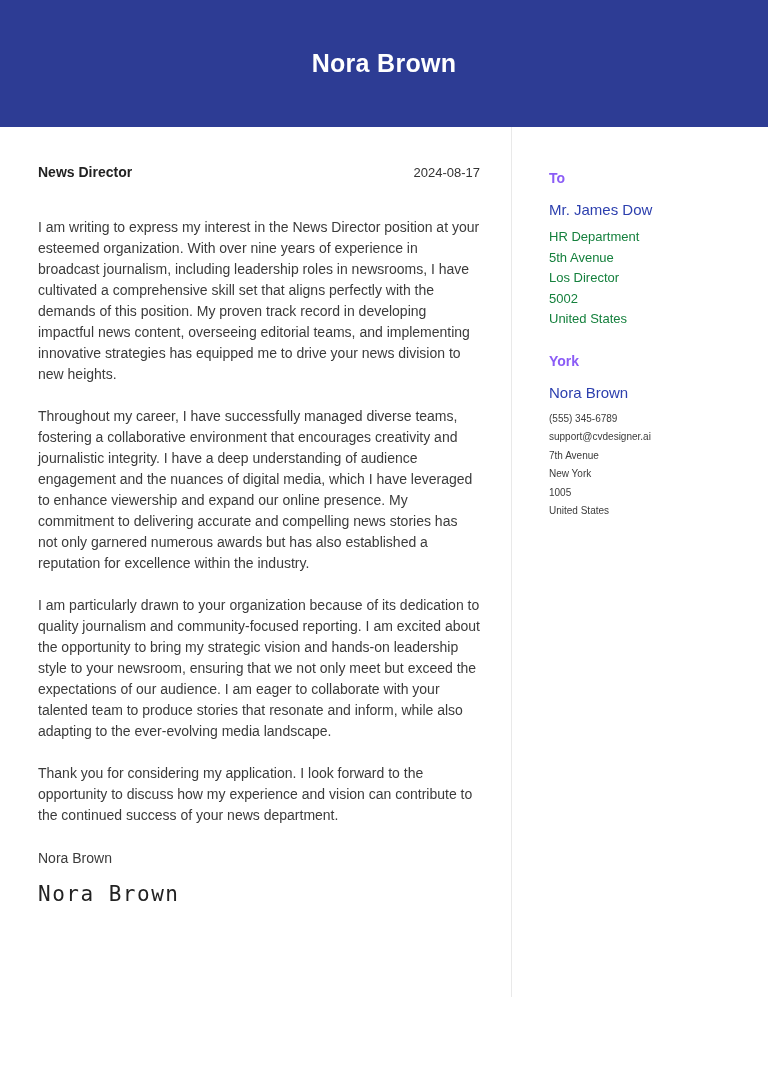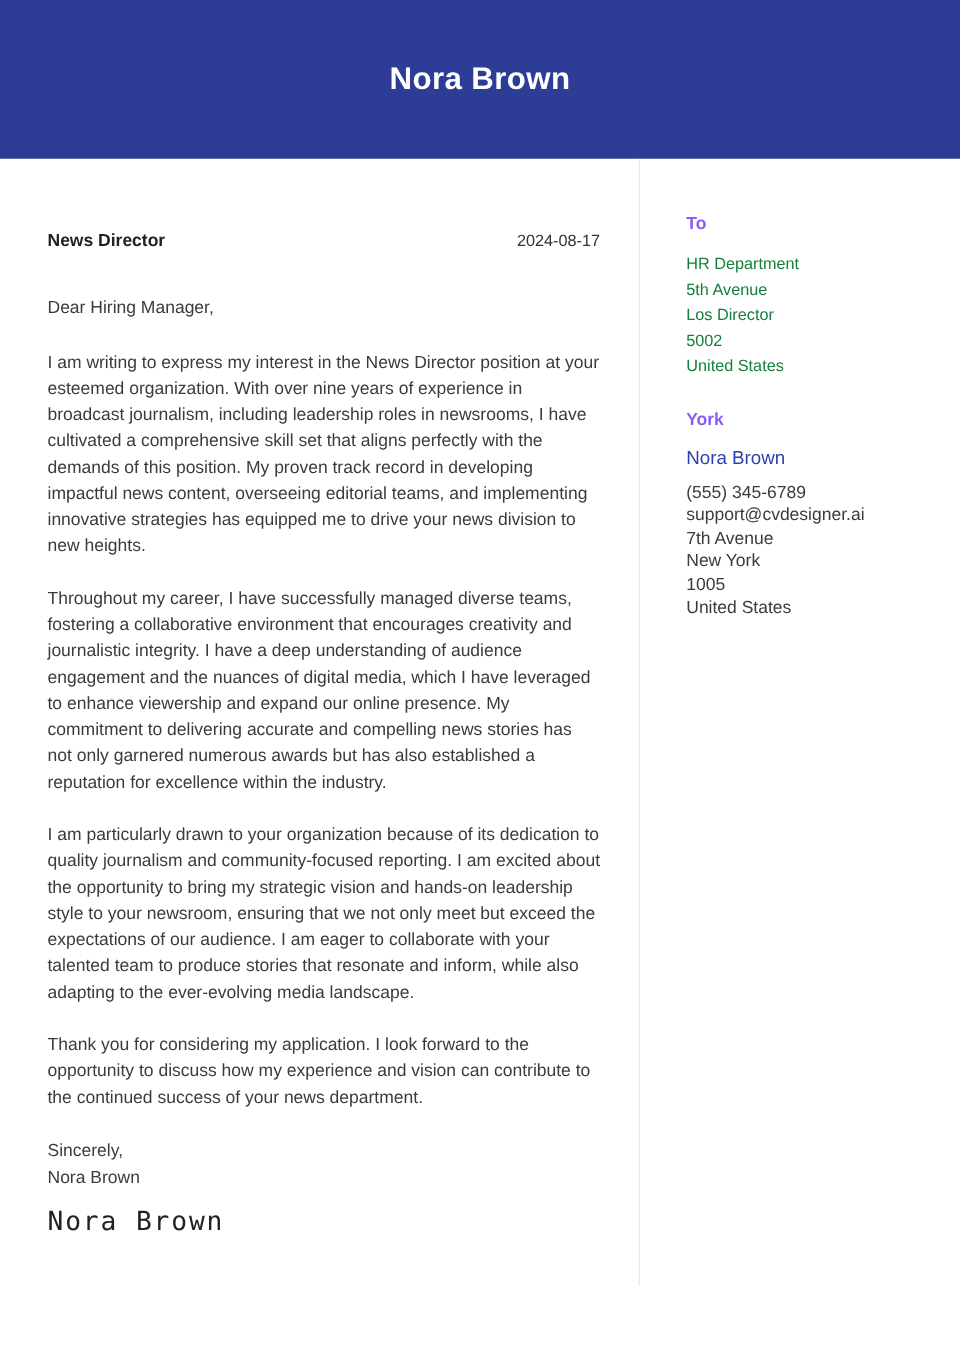--- a/index.html
+++ b/index.html
@@ -25,21 +25,21 @@
     font-size: 25px;
     font-weight: bold;
     letter-spacing: 0.3px;
   }
   .content {
     display: flex;
     align-items: stretch;
   }
   .left-col {
     width: 512px;
-    padding: 57px 31px 40px 38px;
+    padding: 37px 31px 40px 38px;
     border-right: 1px solid #e9e9e9;
     min-height: 870px;
   }
   .right-col {
     flex: 1;
     padding: 43px 20px 40px 37px;
   }
   .title-row {
     display: flex;
     justify-content: space-between;
@@ -91,21 +91,21 @@
     margin-bottom: 9px;
     cursor: pointer;
   }
   .addr-lines div {
     font-size: 13px;
     line-height: 20.5px;
     color: #15803d;
   }
   .from-section { margin-top: 23px; }
   .contact-lines div {
-    font-size: 14px;
+    font-size: 10px;
     line-height: 18.5px;
     color: #3b3b3b;
   }
 </style>
 </head>
 <body>
 
 <div class="page">
 
   <header class="header">
@@ -113,39 +113,38 @@
   </header>
 
   <div class="content">
 
     <main class="left-col">
       <div class="title-row">
         <span class="job-title">News Director</span>
         <span class="date">2024-08-17</span>
       </div>
 
-      <p class="salutation">Dear Hiring Manager,</p>
 
       <p class="para">I am writing to express my interest in the News Director position at your esteemed organization. With over nine years of experience in broadcast journalism, including leadership roles in newsrooms, I have cultivated a comprehensive skill set that aligns perfectly with the demands of this position. My proven track record in developing impactful news content, overseeing editorial teams, and implementing innovative strategies has equipped me to drive your news division to new heights.</p>
       <p class="para">Throughout my career, I have successfully managed diverse teams, fostering a collaborative environment that encourages creativity and journalistic integrity. I have a deep understanding of audience engagement and the nuances of digital media, which I have leveraged to enhance viewership and expand our online presence. My commitment to delivering accurate and compelling news stories has not only garnered numerous awards but has also established a reputation for excellence within the industry.</p>
       <p class="para">I am particularly drawn to your organization because of its dedication to quality journalism and community-focused reporting. I am excited about the opportunity to bring my strategic vision and hands-on leadership style to your newsroom, ensuring that we not only meet but exceed the expectations of our audience. I am eager to collaborate with your talented team to produce stories that resonate and inform, while also adapting to the ever-evolving media landscape.</p>
       <p class="para">Thank you for considering my application. I look forward to the opportunity to discuss how my experience and vision can contribute to the continued success of your news department.</p>
 
       <div class="closing-block">
-        <div>Sincerely,</div>
         <div>Nora Brown</div>
       </div>
 
       <div class="signature">Nora Brown</div>
     </main>
 
     <aside class="right-col">
 
       <section>
         <h2 class="side-label">To</h2>
+        <div class="contact-name">Mr. James Dow</div>
         <div class="addr-lines">
           <div>HR Department</div>
           <div>5th Avenue</div>
           <div>Los Director</div>
           <div>5002</div>
           <div>United States</div>
         </div>
       </section>
 
       <section class="from-section">

